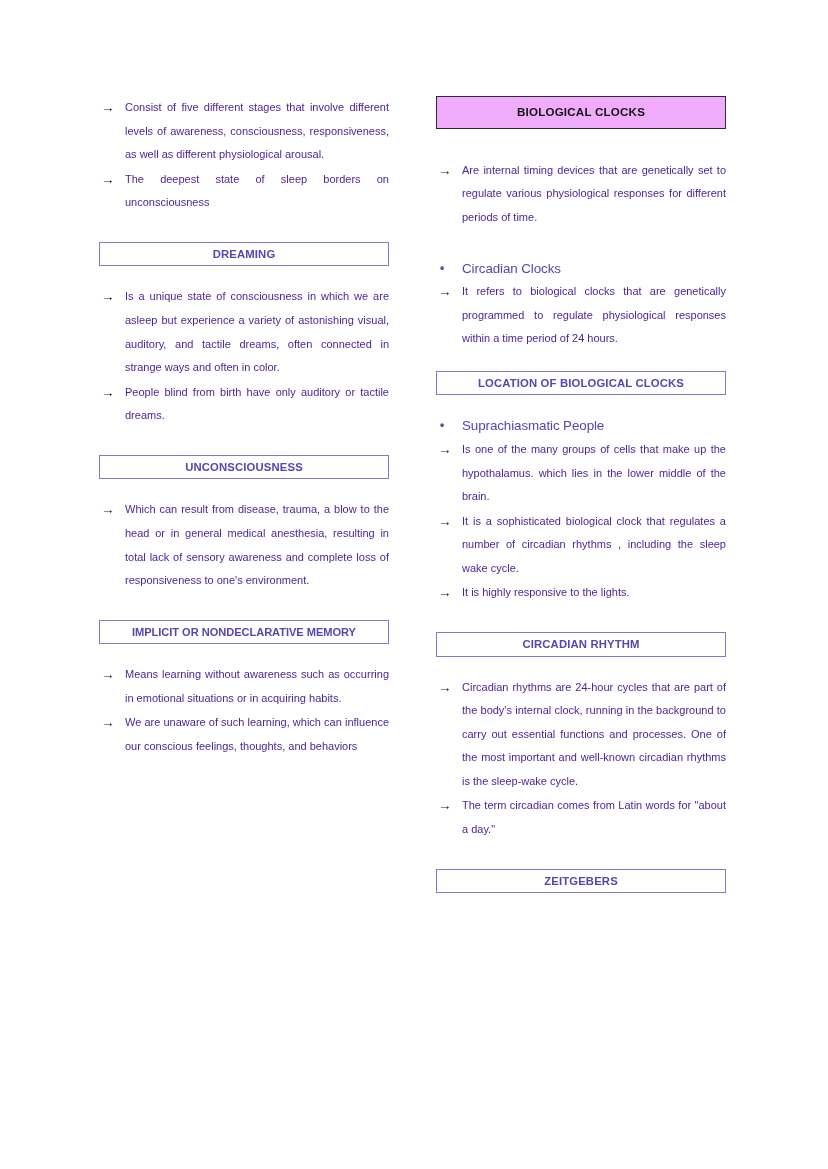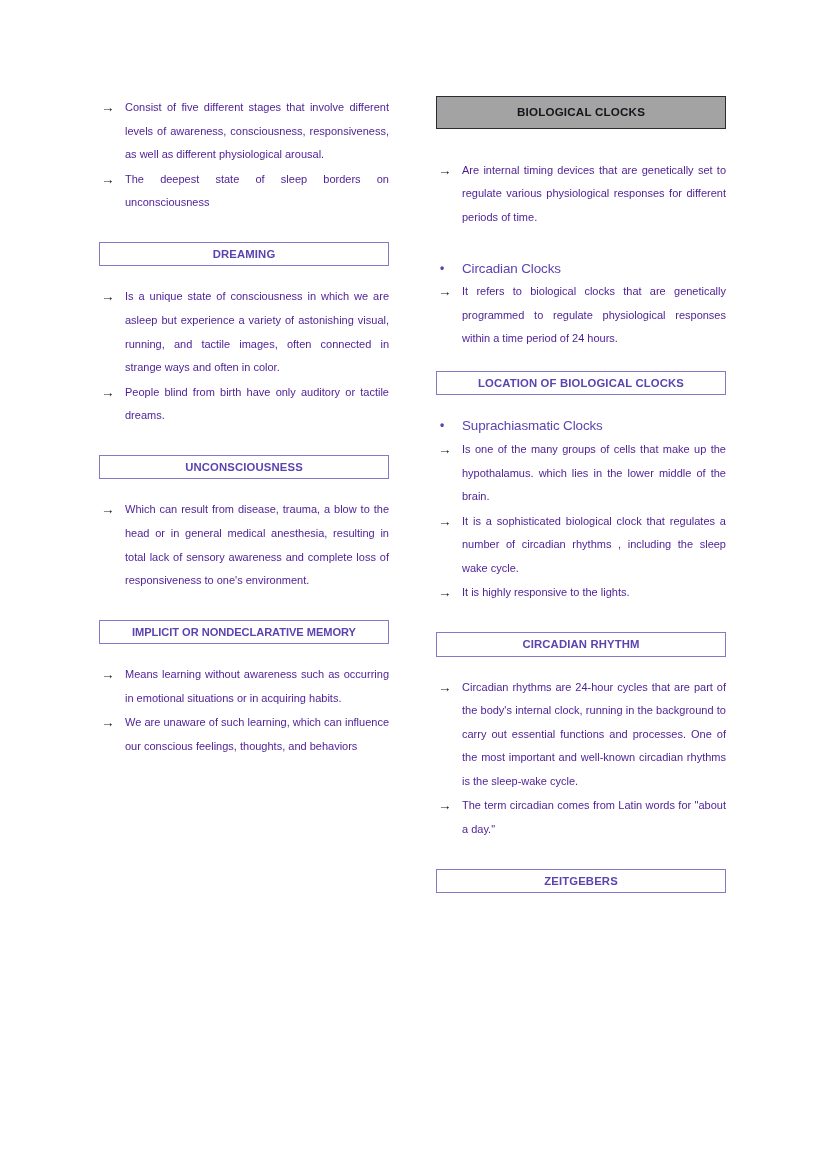--- a/index.html
+++ b/index.html
@@ -74,21 +74,21 @@
     text-align: center;
     font-weight: 700;
     font-size: 11.3px;
     letter-spacing: 0.15px;
     padding: 5px 4px 5px 4px;
     line-height: 1.1;
     white-space: nowrap;
     overflow: hidden;
   }
   .chip.filled {
-    background: #a3a3a3;
+    background: #f0abfc;
     border: 1.6px solid #2b2b33;
     color: #14141a;
     font-size: 11.6px;
     padding: 9px 4px 9px 4px;
     letter-spacing: 0.2px;
   }
   .chip.tight {
     font-size: 11.1px;
     letter-spacing: -0.05px;
   }
@@ -174,21 +174,21 @@
         </li>
       </ul>
 
       <div class="gap-lg"></div>
 
       <div class="chip">DREAMING</div>
       <div class="gap-md"></div>
       <ul class="blist">
         <li class="bitem">
           <span class="bmark">→</span>
-          <span class="btext">Is a unique state of consciousness in which we are asleep but experience a variety of astonishing visual, running, and tactile images, often connected in strange ways and often in color.</span>
+          <span class="btext">Is a unique state of consciousness in which we are asleep but experience a variety of astonishing visual, auditory, and tactile dreams, often connected in strange ways and often in color.</span>
         </li>
         <li class="bitem">
           <span class="bmark">→</span>
           <span class="btext">People blind from birth have only auditory or tactile dreams.</span>
         </li>
       </ul>
 
       <div class="gap-lg"></div>
 
       <div class="chip">UNCONSCIOUSNESS</div>
@@ -242,21 +242,21 @@
         </li>
       </ul>
 
       <div class="gap-md"></div>
 
       <div class="chip">LOCATION OF BIOLOGICAL CLOCKS</div>
       <div class="gap-md"></div>
 
       <div class="sub">
         <span class="bmark">•</span>
-        <span class="subtext">Suprachiasmatic Clocks</span>
+        <span class="subtext">Suprachiasmatic People</span>
       </div>
       <ul class="blist">
         <li class="bitem">
           <span class="bmark">→</span>
           <span class="btext">Is one of the many groups of cells that  make up the hypothalamus. which lies in the lower middle of the brain.</span>
         </li>
         <li class="bitem">
           <span class="bmark">→</span>
           <span class="btext">It is a sophisticated biological clock that regulates a number of circadian rhythms , including the sleep wake cycle.</span>
         </li>

